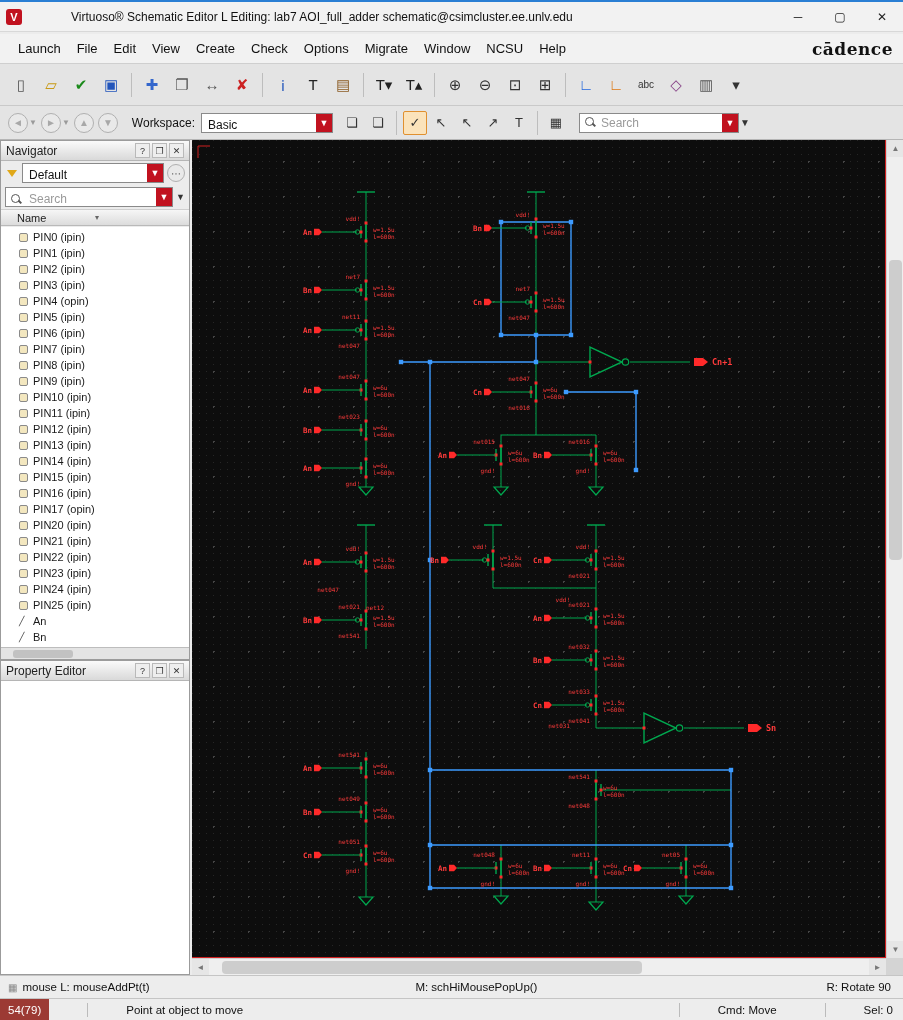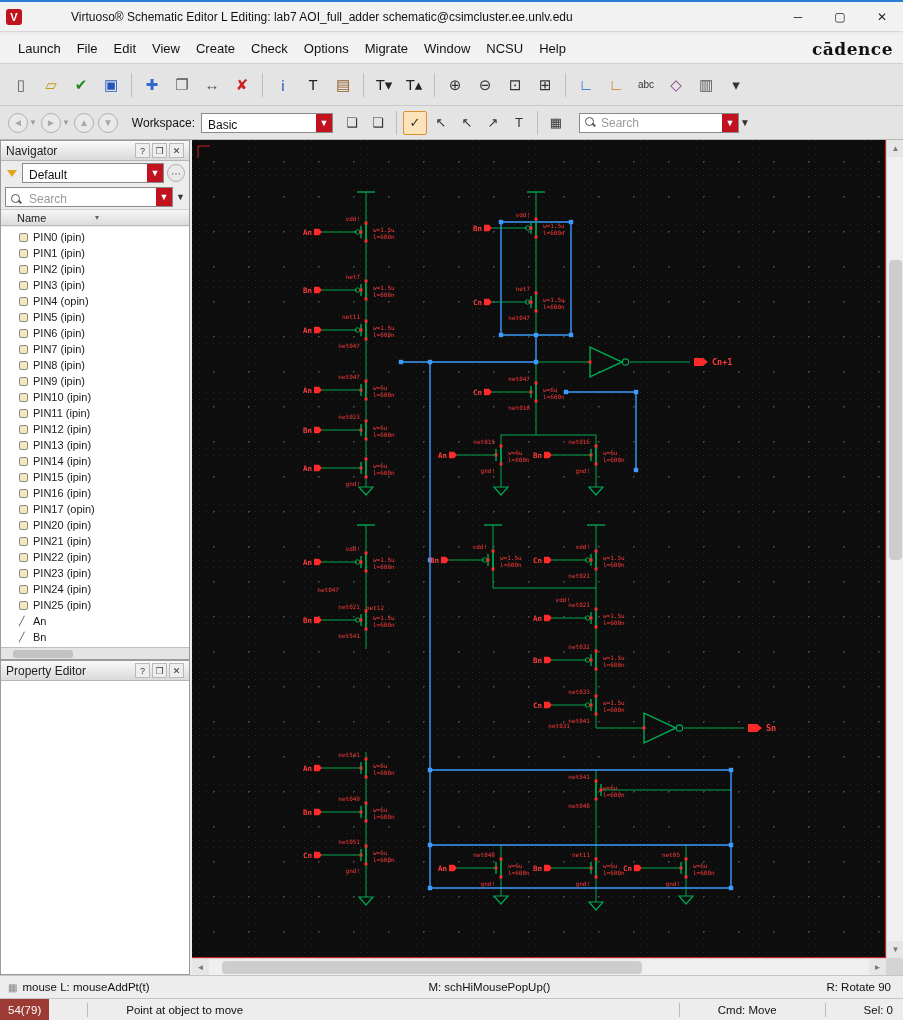--- a/index.html
+++ b/index.html
@@ -83,21 +83,21 @@
   .schematic svg{position:absolute;left:0;top:0;}
   .vscroll{position:absolute;right:0;top:0;width:17px;bottom:17px;background:#efefef;border-left:1px solid #cfcfcf;}
   .hscroll{position:absolute;left:0;bottom:0;right:17px;height:17px;background:#efefef;border-top:1px solid #cfcfcf;}
   .sc-btn{position:absolute;width:17px;height:17px;color:#777;font-size:8px;display:flex;
     align-items:center;justify-content:center;background:#e6e6e6;}
   .v-thumb{position:absolute;left:2px;width:13px;top:120px;height:300px;background:#cdcdcd;border-radius:4px;}
   .h-thumb{position:absolute;top:2px;height:13px;left:30px;width:420px;background:#cdcdcd;border-radius:4px;}
   
   .statusbar{position:absolute;left:0;right:0;bottom:22px;height:23px;background:#ededed;
     border-top:1px solid #c5c5c5;display:flex;align-items:center;font-size:11.5px;padding:0 8px;}
-  .statusbar .mid{position:absolute;left:46%;margin-left:13px;}
+  .statusbar .mid{position:absolute;left:46%;}
   .statusbar .right{margin-left:auto;padding-right:4px;}
   .grid-glyph{color:#888;margin-right:5px;font-size:10px;}
   .bottombar{position:absolute;left:0;right:0;bottom:0;height:22px;background:#ededed;
     border-top:1px solid #c5c5c5;display:flex;align-items:center;font-size:11.5px;gap:30px;}
   .count-badge{background:#9c3a34;color:#fff;padding:2px 8px;height:100%;display:flex;align-items:center;}
   .bb-sep{width:1px;height:14px;background:#bbb;margin:0 8px;}
   .bb-hint{flex:1;}
   .bb-right{display:flex;align-items:center;padding-right:10px;}
 </style>
 </head>

